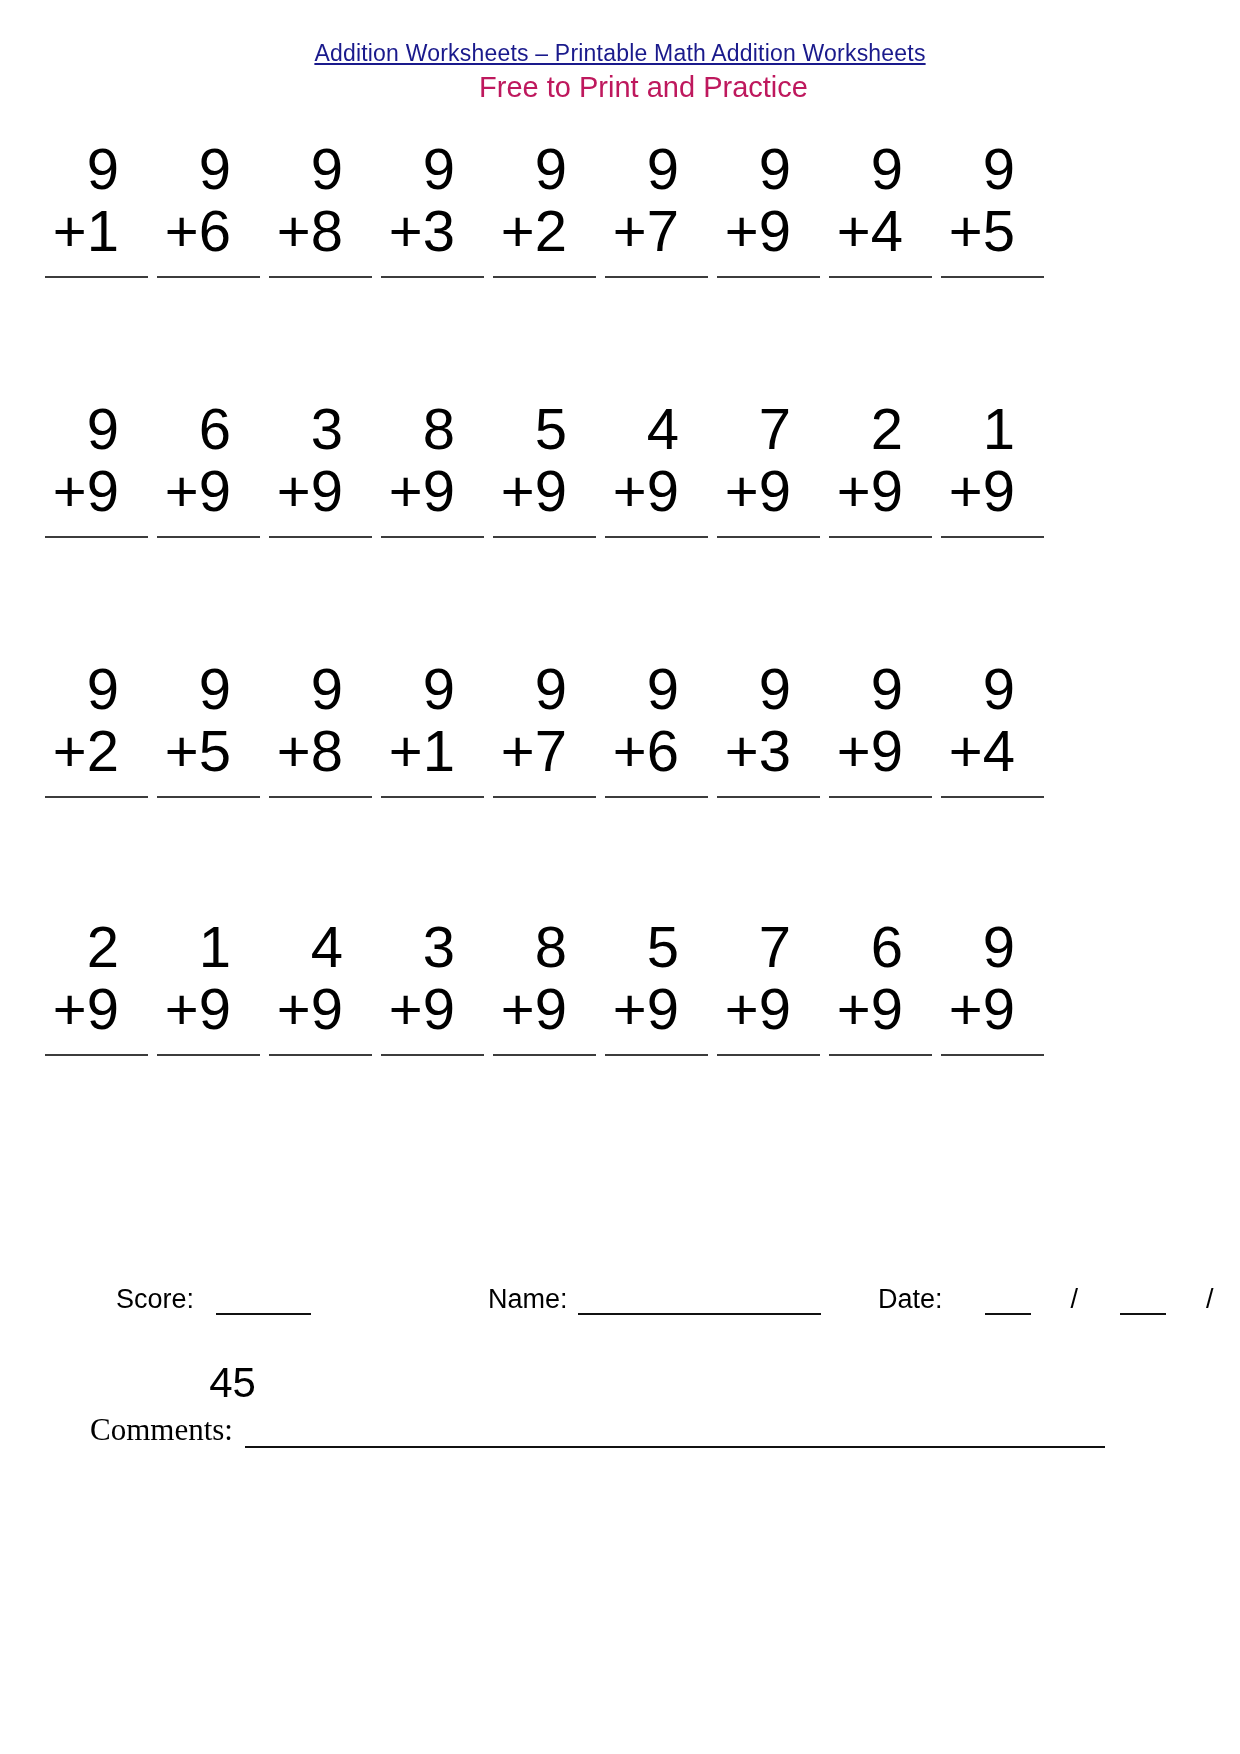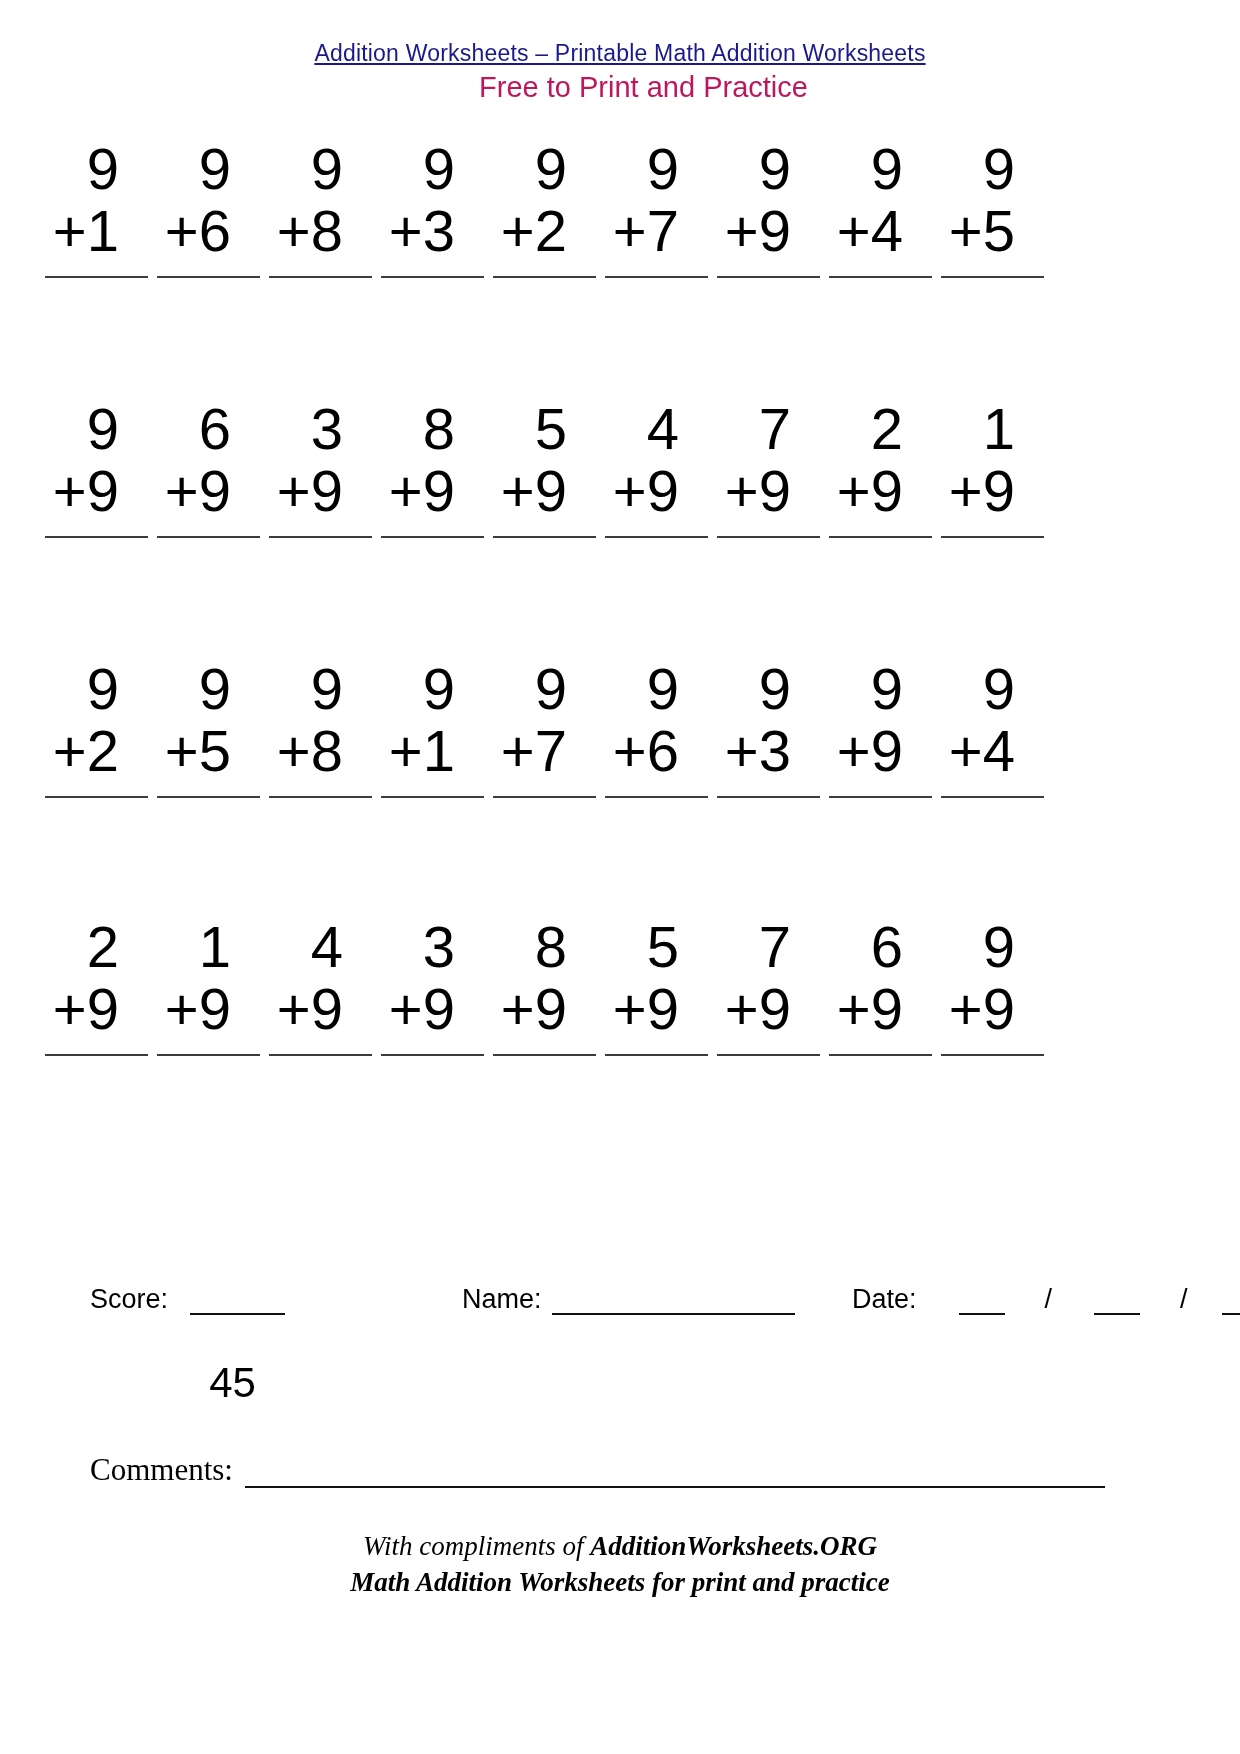--- a/index.html
+++ b/index.html
@@ -53,21 +53,21 @@
     width: 103px;
     height: 0;
     border-bottom: 2px solid #3c3c3c;
     margin-top: 14px;
   }
   
   .field-group { position: absolute; display: flex; align-items: flex-end; }
   .score-group { left: 90px; top: 1283px; }
   .name-group  { left: 462px; top: 1283px; }
   .date-group  { left: 852px; top: 1283px; gap: 34px; }
-  .field-label { font-size: 27px; line-height: 32px; }
+  .field-label { font-size: 27px; line-height: 32px; margin-left: 26px; }
   .blank-line { display: inline-block; border-bottom: 2px solid #111; height: 30px; }
   .score-line { width: 95px; margin-left: 22px; }
   .name-line  { width: 243px; margin-left: 10px; }
   .date-seg1, .date-seg2 { width: 46px; margin-left: 8px; }
   .date-seg3 { width: 68px; }
   .date-slash { font-size: 27px; line-height: 32px; margin-left: 6px; margin-right: 0px; }
   .score-value {
     position: absolute;
     left: 185px;
     top: 1360px;
@@ -78,21 +78,21 @@
   }
   
   .comments-group {
     position: absolute;
     left: 90px;
     top: 1412px;
     display: flex;
     align-items: flex-end;
     font-family: "Liberation Serif", serif;
   }
-  .comments-label { font-size: 31px; line-height: 36px; margin-top: 40px; }
+  .comments-label { font-size: 31px; line-height: 36px; }
   .comments-line { width: 860px; margin-left: 12px; height: 34px; border-bottom: 2px solid #111; }
   
   .credits { position: absolute; top: 1528px; left: 0; width: 100%; text-align: center;
              font-family: "Liberation Serif", serif; font-style: italic; }
   .credits-line1 { font-size: 27px; line-height: 36px; }
   .credits-brand { font-weight: bold; }
   .credits-line2 { font-size: 27px; line-height: 36px; font-weight: bold; }
 </style>
 </head>
 <body>
@@ -385,18 +385,14 @@
     <span class="blank-line date-seg2"></span>
     <span class="date-slash">/</span>
     <span class="blank-line date-seg3"></span>
   </div>
 
   <div class="comments-group">
     <span class="comments-label">Comments:</span>
     <span class="comments-line"></span>
   </div>
 
-  <div class="credits">
-    <div class="credits-line1"><span>With compliments of </span><span class="credits-brand">AdditionWorksheets.ORG</span></div>
-    <div class="credits-line2">Math Addition Worksheets for print and practice</div>
-  </div>
 
 </div>
 
 </body></html>

